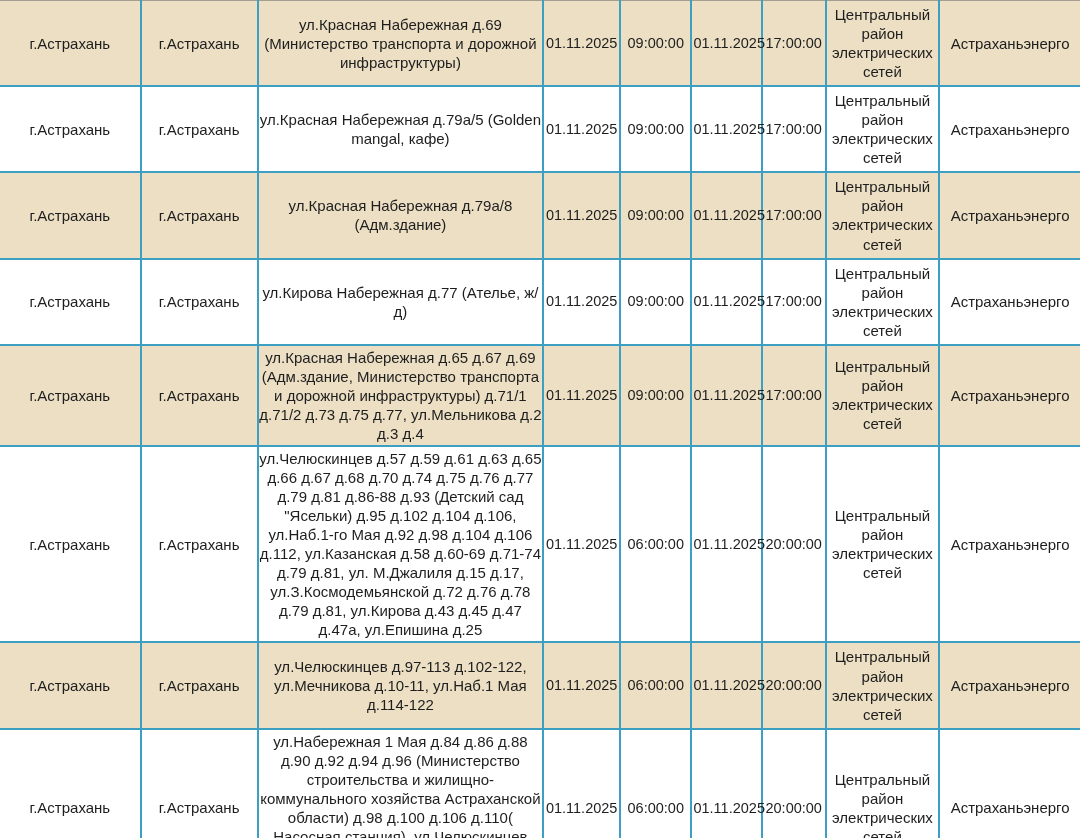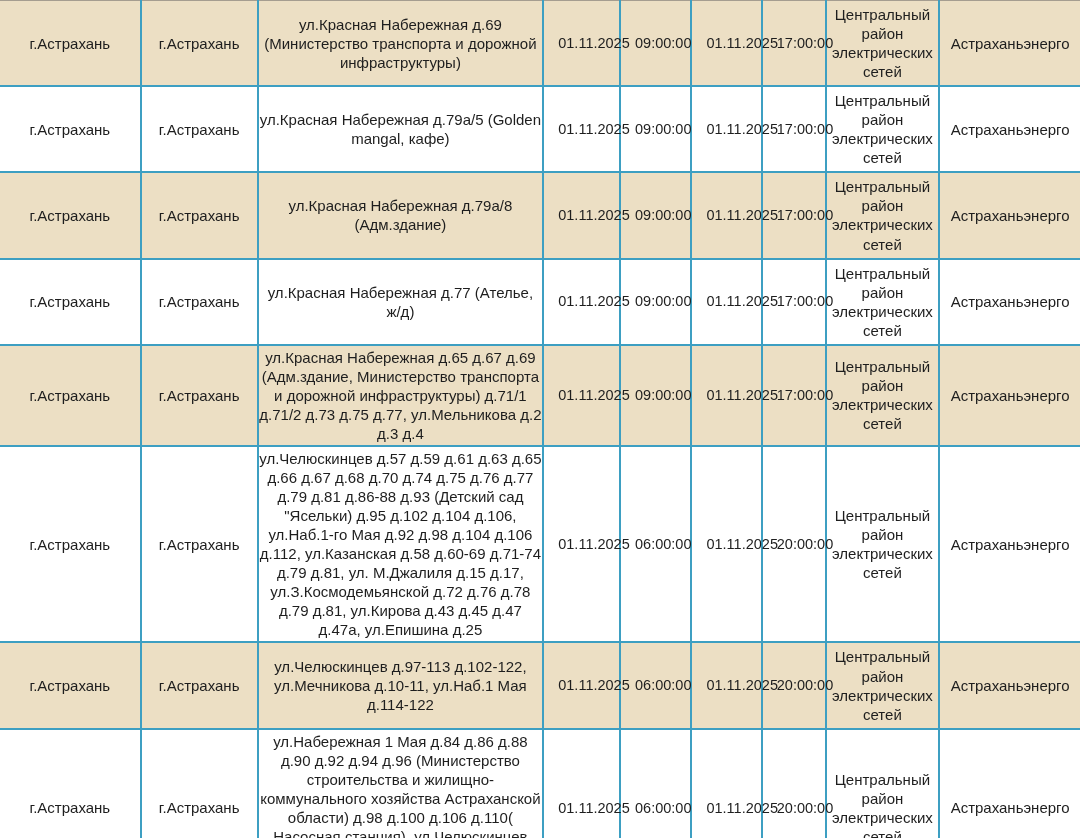--- a/index.html
+++ b/index.html
@@ -27,21 +27,21 @@
     padding: 2px 8px;
     word-wrap: break-word;
   }
   
   table.outages tr:nth-child(odd) td { background: #ecdfc4; }
   table.outages tr:nth-child(even) td { background: #ffffff; }
   
   table.outages tr:first-child td { border-top: 1px solid #a59d90; }
   
   table.outages td.dt {
-    padding: 2px 14px;
+    padding: 2px 1px;
     white-space: nowrap;
     font-size: 14.5px;
   }
   table.outages td.distr { padding: 4px 3px; }
   table.outages td.addr  { padding: 2px 0; }
 </style>
 </head>
 <body>
 
 <table class="outages">
@@ -86,21 +86,21 @@
       <td class="dt">01.11.2025</td>
       <td class="dt">09:00:00</td>
       <td class="dt">01.11.2025</td>
       <td class="dt">17:00:00</td>
       <td class="distr">Центральный район электрических сетей</td>
       <td class="comp">Астраханьэнерго</td>
     </tr>
     <tr style="height:79px">
       <td class="city">г.Астрахань</td>
       <td class="settl">г.Астрахань</td>
-      <td class="addr">ул.Красная Набережная д.77 (Ателье, ж/д)</td>
+      <td class="addr">ул.Кирова Набережная д.77 (Ателье, ж/д)</td>
       <td class="dt">01.11.2025</td>
       <td class="dt">09:00:00</td>
       <td class="dt">01.11.2025</td>
       <td class="dt">17:00:00</td>
       <td class="distr">Центральный район электрических сетей</td>
       <td class="comp">Астраханьэнерго</td>
     </tr>
     <tr style="height:88px">
       <td class="city">г.Астрахань</td>
       <td class="settl">г.Астрахань</td>

